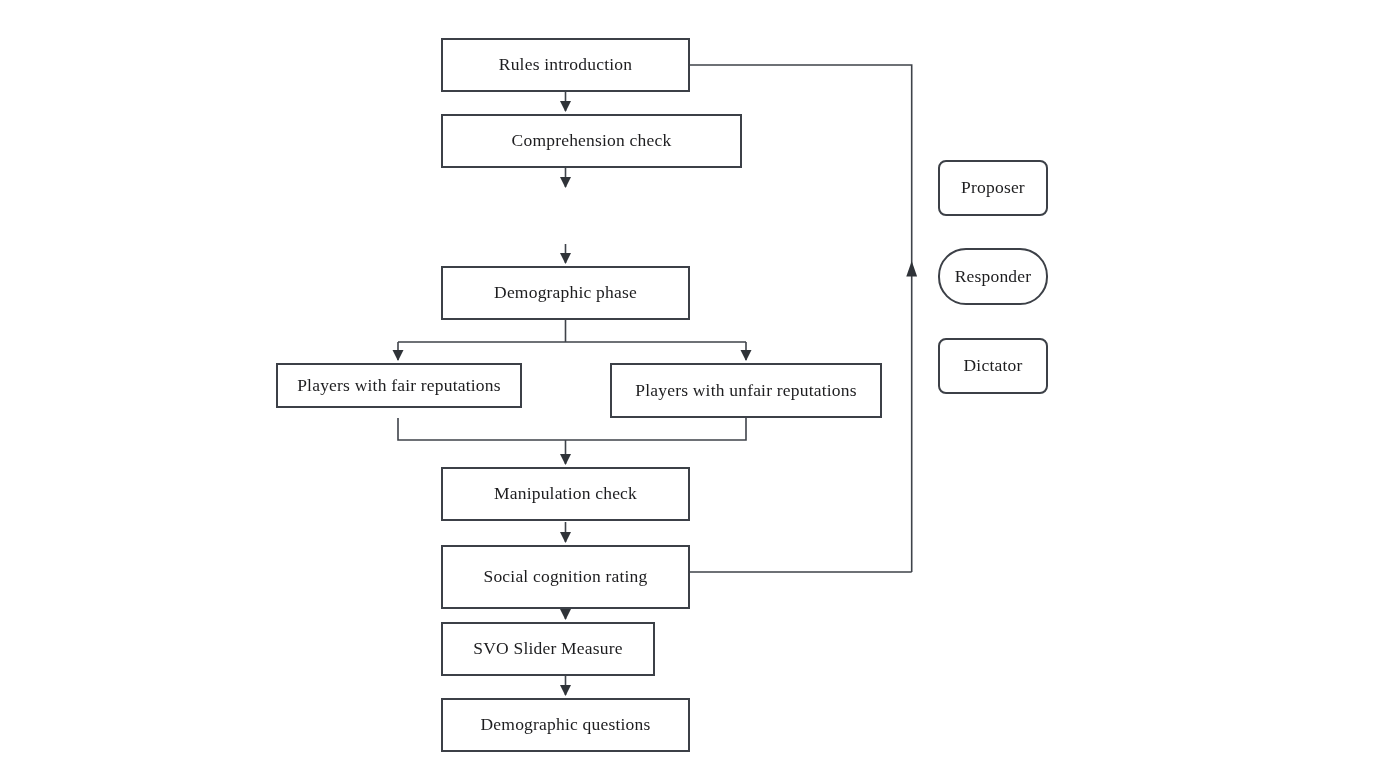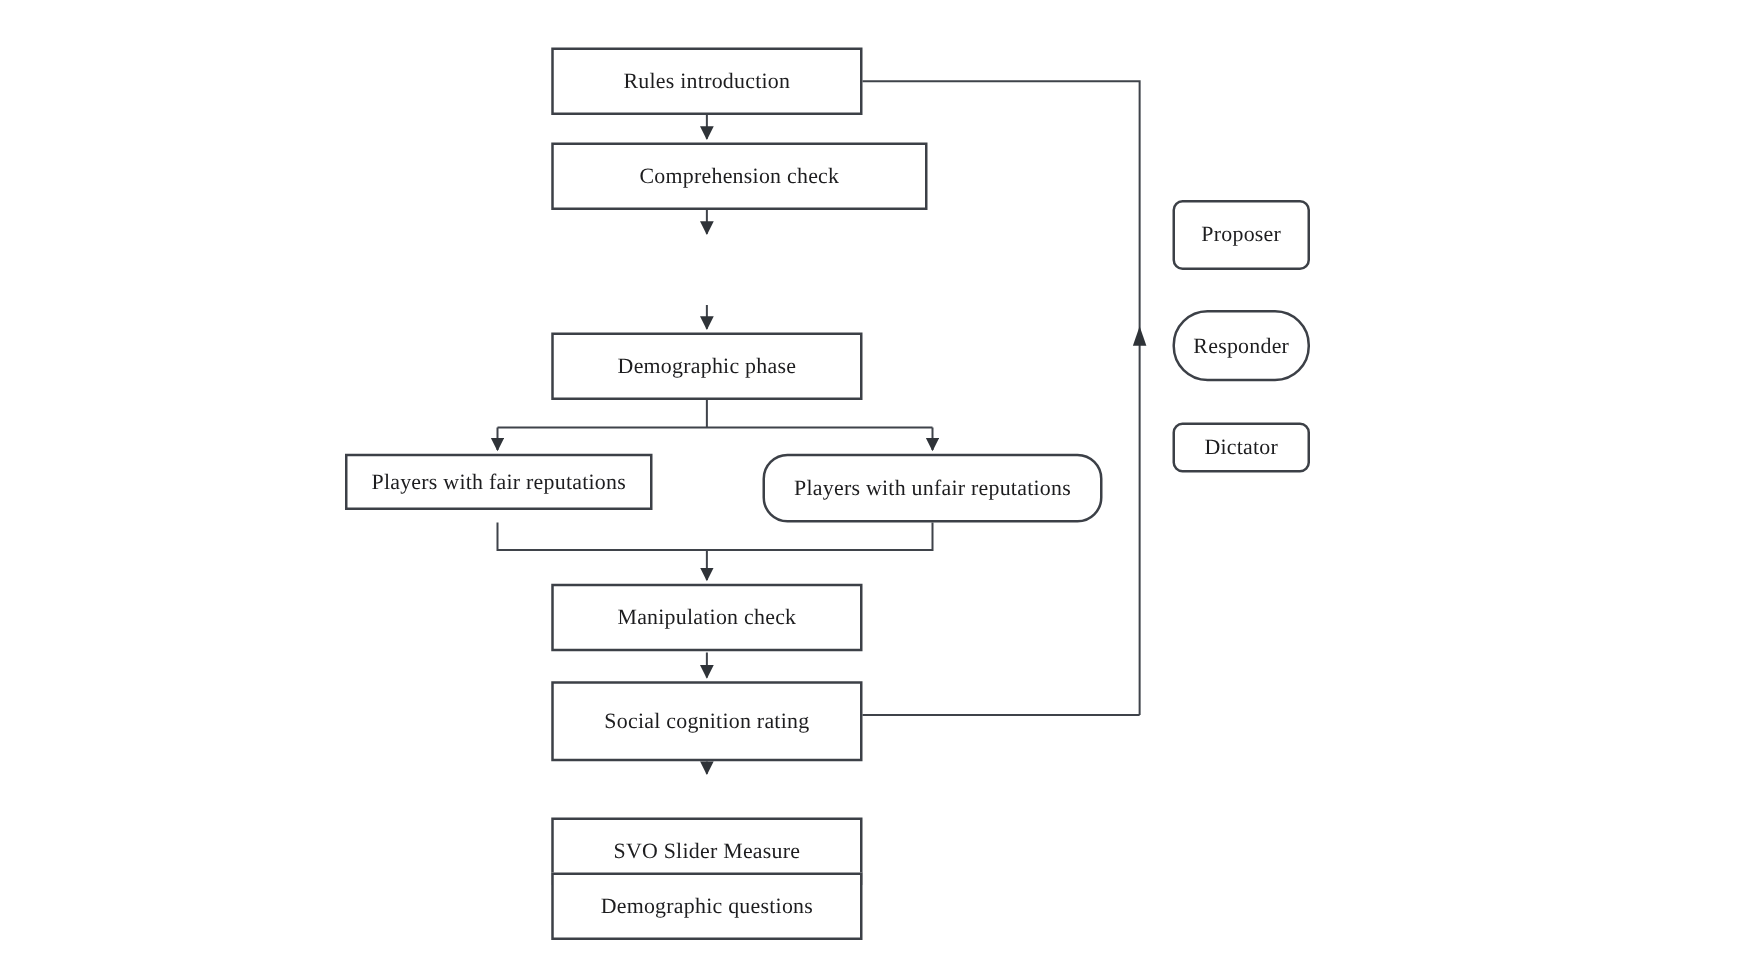--- a/index.html
+++ b/index.html
@@ -38,28 +38,28 @@
   }
   .role {
     border-radius: 8px;
   }
   
   #box-rules         { left: 441px; top: 38px;  width: 249px; height: 54px; font-family: Liberation Serif, serif; }
   #box-comprehension { left: 441px; top: 114px; width: 301px; height: 54px; }
   #box-decision      { left: 441px; top: 190px; width: 249px; height: 54px; }
   #box-observation   { left: 441px; top: 266px; width: 249px; height: 54px; }
   #box-fair          { left: 276px; top: 363px; width: 246px; height: 45px; }
-  #box-unfair        { left: 610px; top: 363px; width: 272px; height: 55px; border-radius: 20px; }
+  #box-unfair        { left: 610px; top: 363px; width: 272px; height: 55px; }
   #box-manipulation  { left: 441px; top: 467px; width: 249px; height: 54px; }
   #box-social        { left: 441px; top: 545px; width: 249px; height: 64px; }
-  #box-svo           { left: 441px; top: 654px; width: 249px; height: 54px; }
+  #box-svo           { left: 441px; top: 622px; width: 214px; height: 54px; }
   #box-demographic   { left: 441px; top: 698px; width: 249px; height: 54px; }
   #box-proposer      { left: 938px; top: 160px; width: 110px; height: 56px; }
   #box-responder     { left: 938px; top: 248px; width: 110px; height: 57px; border-radius: 28px; }
-  #box-dictator      { left: 938px; top: 338px; width: 110px; height: 40px; }
+  #box-dictator      { left: 938px; top: 338px; width: 110px; height: 56px; }
 </style>
 </head>
 <body>
 
 <div class="canvas">
 
   <svg class="connectors" viewBox="0 0 1395 781" xmlns="http://www.w3.org/2000/svg">
     <defs>
       <marker id="arrowhead" orient="auto" markerUnits="userSpaceOnUse" markerWidth="16" markerHeight="14" refX="10" refY="5.5">
         <path d="M0,0 L0,11 L11,5.5 z" fill="#2f3338"></path>

